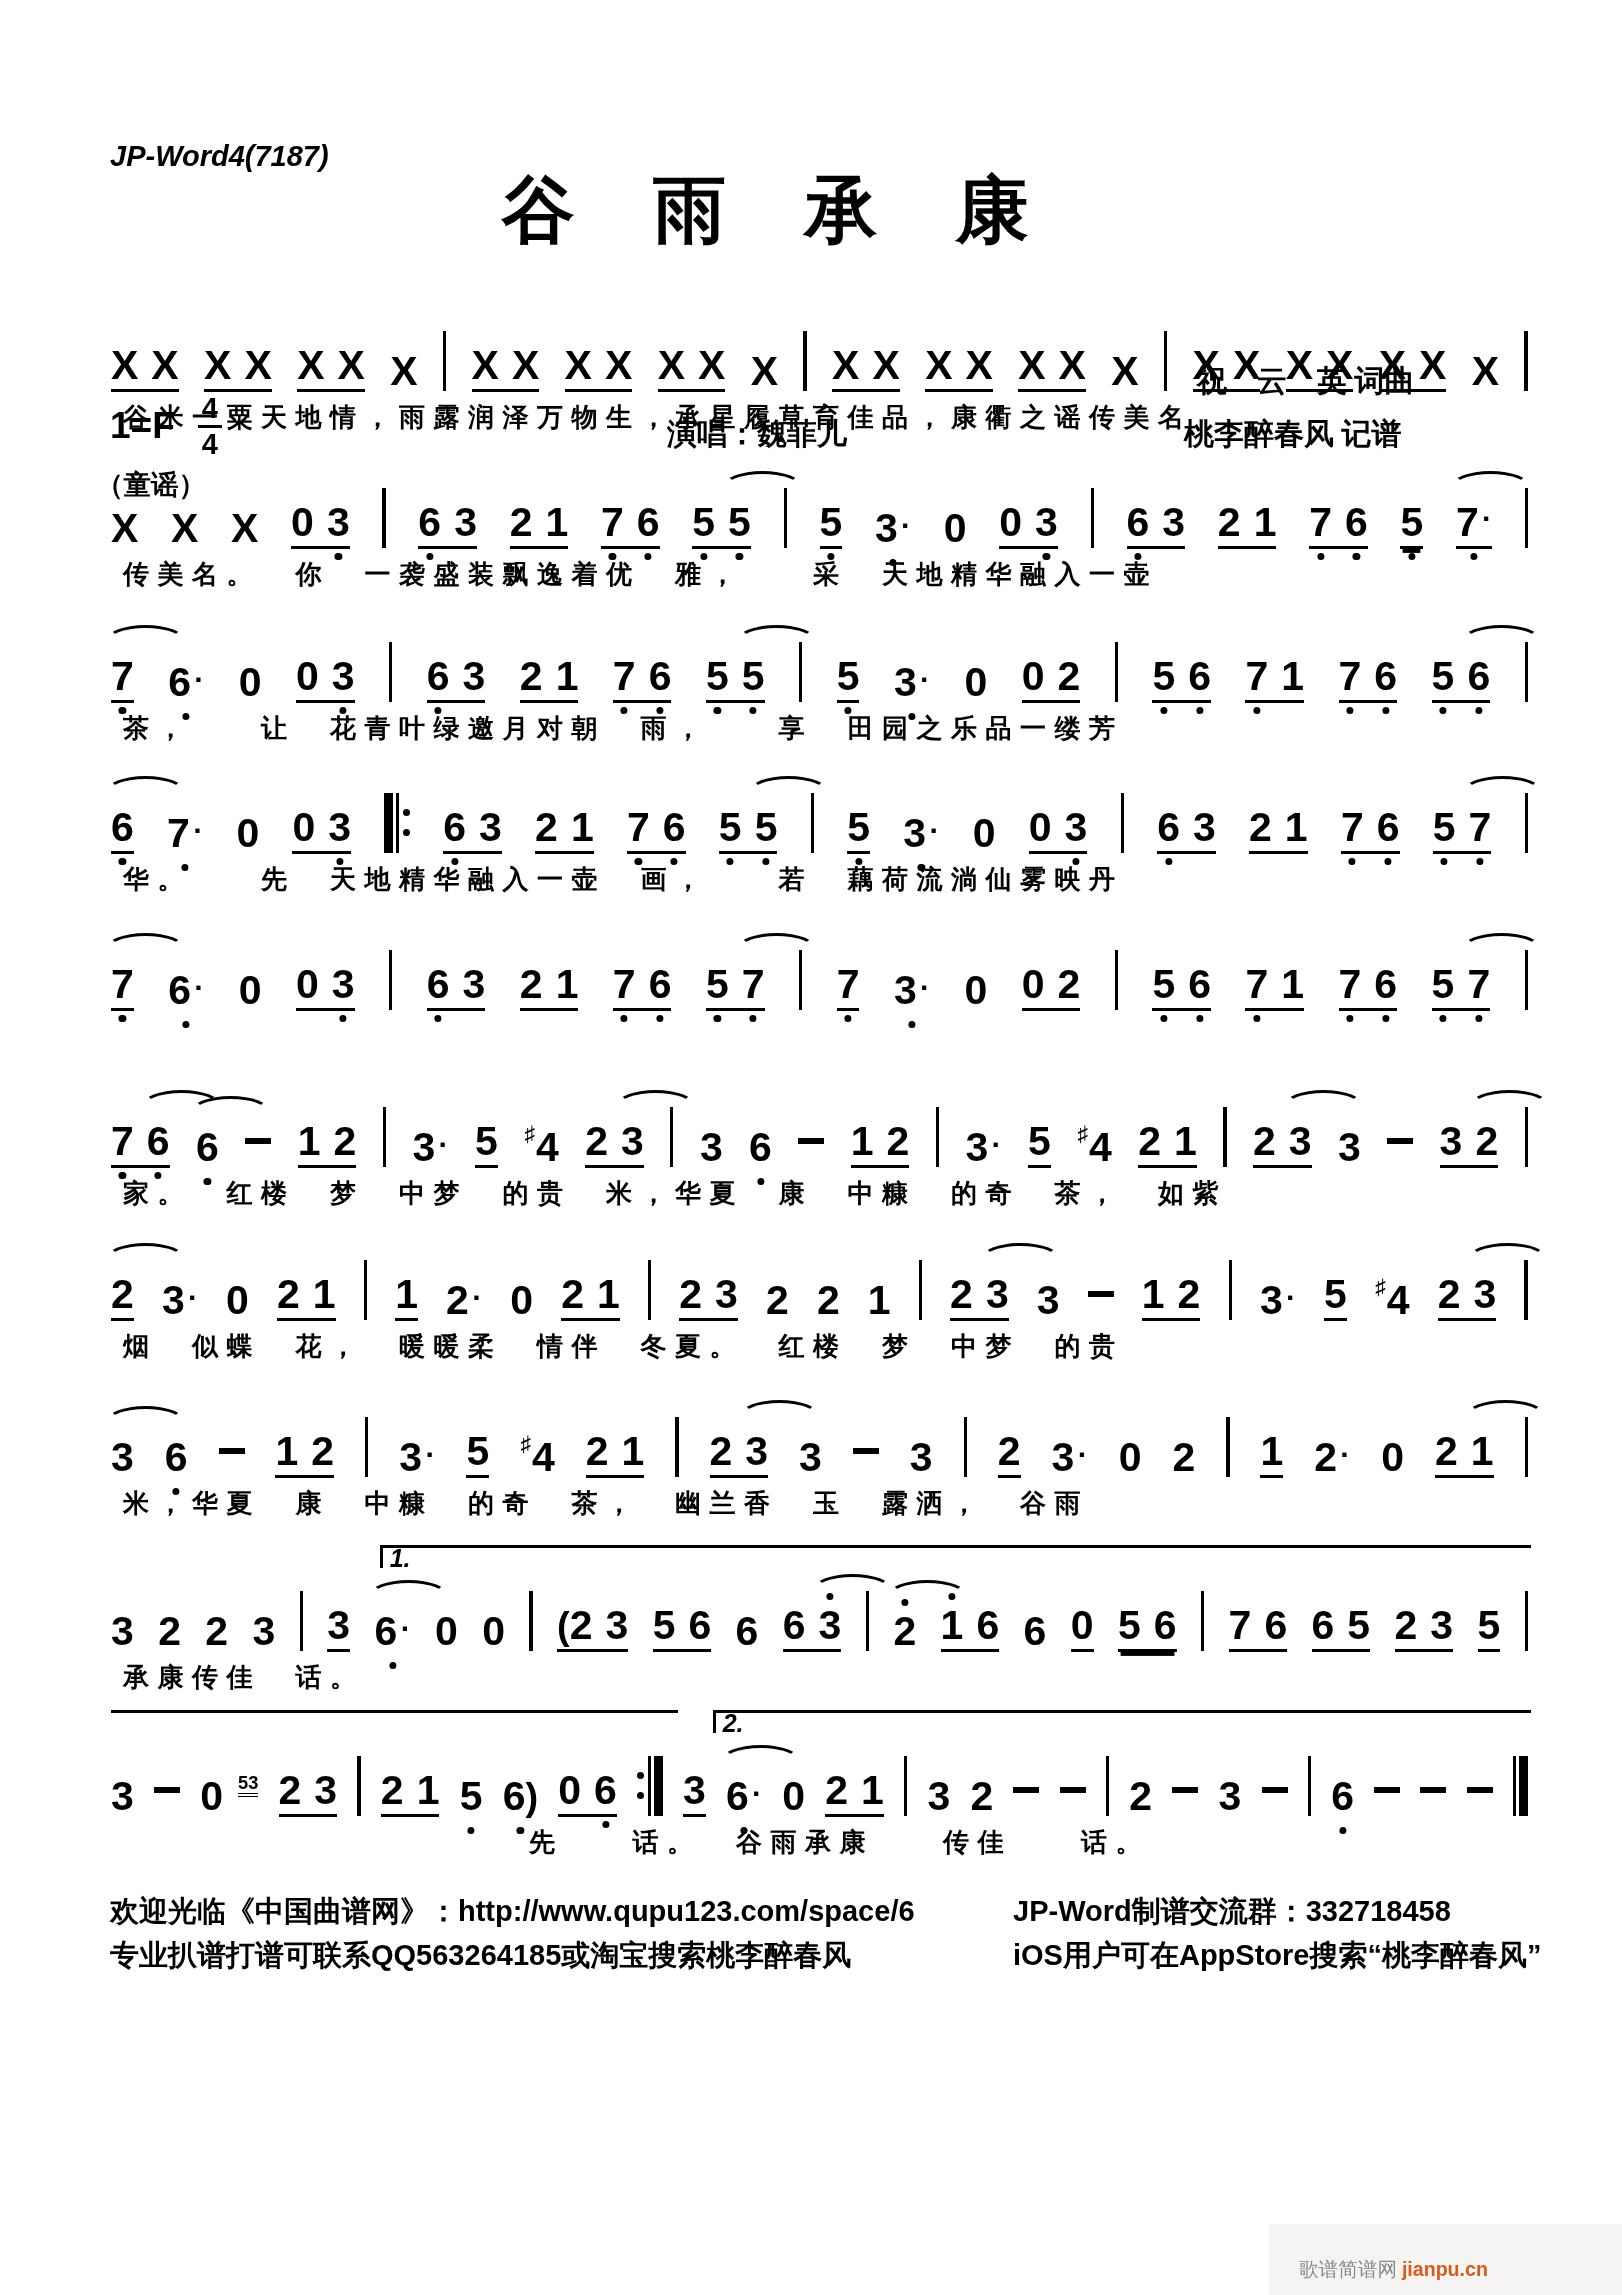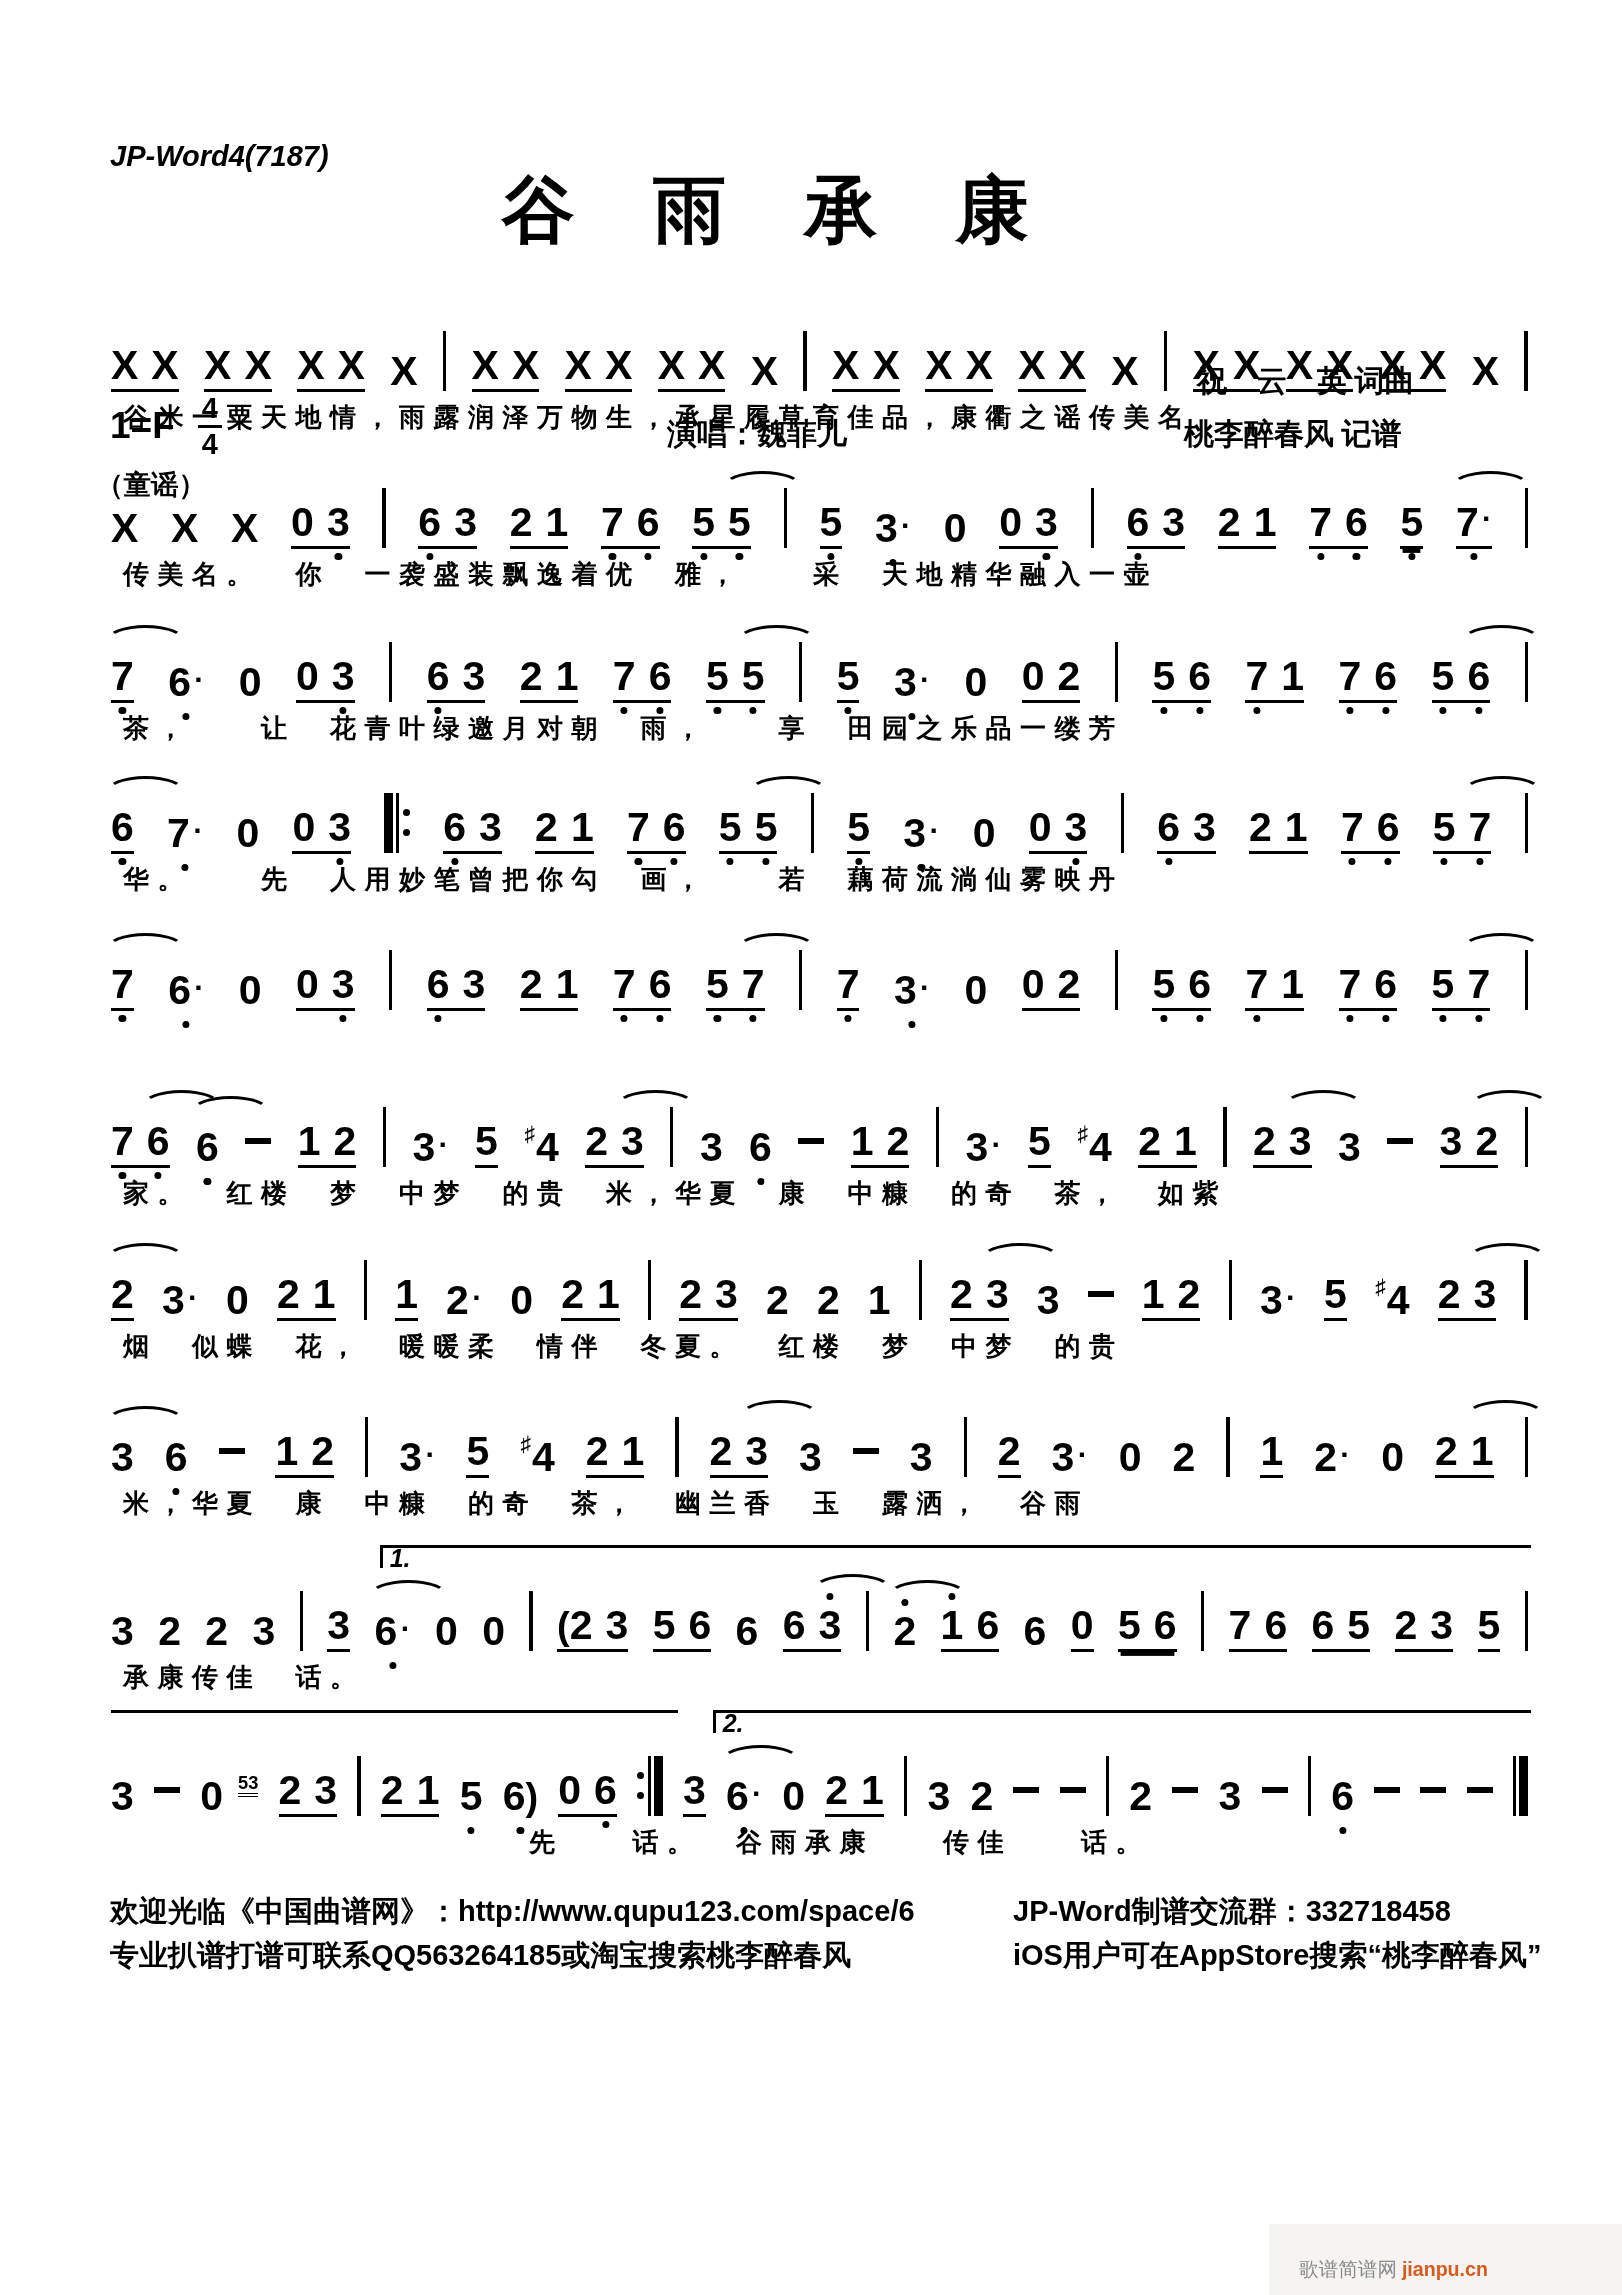--- a/index.html
+++ b/index.html
@@ -378,21 +378,21 @@
           <span class="nt"><span>6</span><span class="od below"></span></span>
         </span>
         <span class="grp u1">
           <span class="nt"><span>5</span><span class="od below"></span></span>
           <span class="nt"><span>7</span><span class="od below"></span><span class="arc"></span></span>
         </span>
         <span class="barwrap">
           <span class="bl"></span>
         </span>
       </div>
-      <div class="lrow" style="top: 73px; padding-left: 0px;">华。　　先　人用妙笔曾把你勾　画，　　若　藕荷流淌仙雾映丹</div>
+      <div class="lrow" style="top: 73px; padding-left: 0px;">华。　　先　天地精华融入一壶　画，　　若　藕荷流淌仙雾映丹</div>
     </div>
     <div class="system" style="top: 946px;">
       <div class="nrow">
         <span class="grp u1">
           <span class="nt"><span>7</span><span class="od below"></span><span class="arc"></span></span>
         </span>
         <span class="grp">
           <span class="nt"><span>6</span><span class="aug">·</span><span class="od below"></span></span>
         </span>
         <span class="grp">

